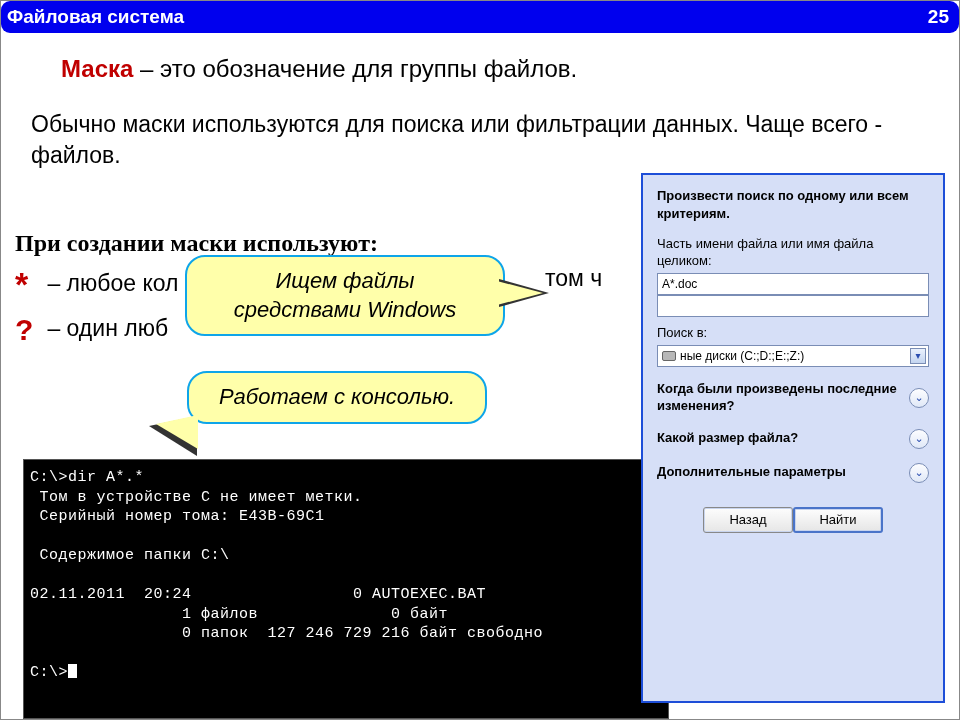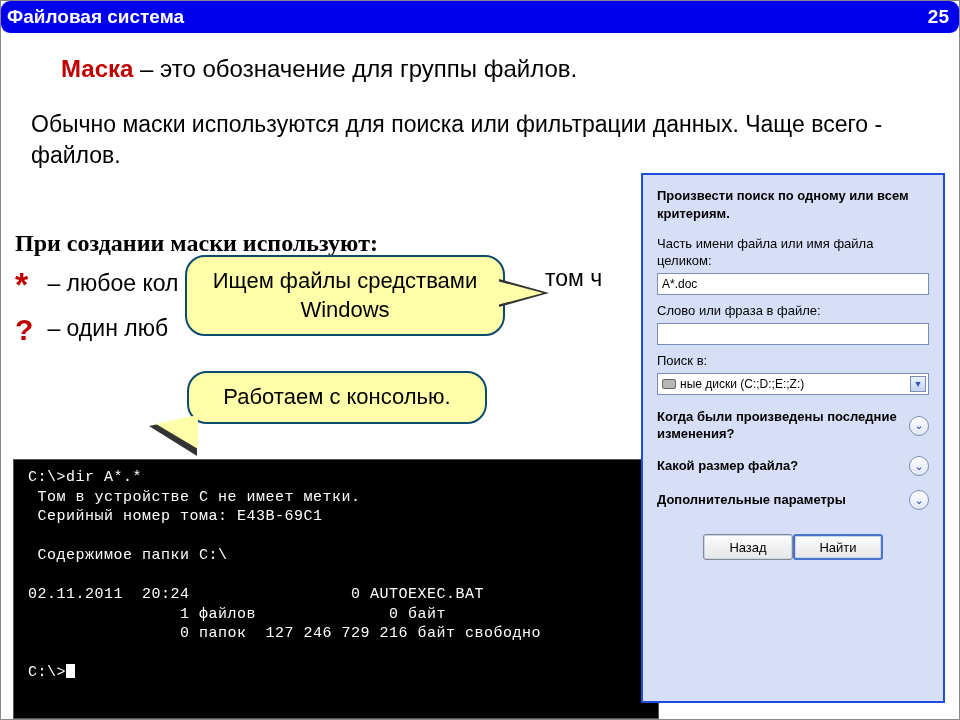--- a/index.html
+++ b/index.html
@@ -30,27 +30,28 @@
   .p1 { position: absolute; top: 76px; left: 30px; right: 20px; font-size: 23px; line-height: 1.35; }
   .sub { position: absolute; top: 190px; left: 14px; font-family: "Times New Roman", serif; font-size: 24px; font-weight: bold; margin-top: 7px; }
   .line-star { position: absolute; top: 232px; left: 14px; font-size: 23px; }
   .line-star .sym { color: #c00000; font-weight: bold; font-size: 34px; vertical-align: middle; display:inline-block; width:26px; }
   .line-star .tail { position:absolute; left: 530px; white-space: nowrap; }
   .line-q { position: absolute; top: 280px; left: 14px; font-size: 23px; }
   .line-q .sym { color: #c00000; font-weight: bold; font-size: 30px; vertical-align: middle; display:inline-block; width:26px;}
   .callout {
     position: absolute;
     background: #ffffaa;
-    border: 2px solid #0c4a6e;
+    border: 2px solid #0ea5e9;
     border-radius: 20px;
     text-align: center;
     font-size: 22px;
     padding: 10px 24px;
     line-height: 1.3;
     z-index: 5;
+    font-style: italic;
   }
   .callout1 { top: 222px; left: 184px; width: 320px; }
   .callout2 { top: 338px; left: 186px; width: 300px; }
   .callout1::after {
     content: "";
     position: absolute;
     right: -46px; top: 22px;
     border-left: 50px solid #333;
     border-top: 14px solid transparent;
     border-bottom: 14px solid transparent;
@@ -76,27 +77,27 @@
     content:"";
     position:absolute;
     left: -33px; bottom: -27px;
     border-right: 42px solid #ffffaa;
     border-top: 9px solid transparent;
     border-bottom: 25px solid transparent;
     z-index:1;
   }
   .console {
     position: absolute;
-    left: 12px; top: 426px;
+    left: 22px; top: 426px;
     width: 646px; height: 260px;
     background: #000;
     color: #fff;
     font-family: "Courier New", monospace;
     font-size: 15px;
-    padding: 8px 14px;
+    padding: 8px 6px;
     white-space: pre;
     line-height: 1.3;
     border: 1px solid #555;
     letter-spacing: 0.5px;
   }
   .search-panel {
     position: absolute;
     right: 14px; top: 140px;
     width: 304px; height: 530px;
     background: #d6dff7;
@@ -212,21 +213,20 @@
 <span>                0 папок  127 246 729 216 байт свободно</span>
 <span></span>
 <span>C:\&gt;</span><span class="cursor-blk"></span></div>
 
   <div class="search-panel">
     <div class="bold">Произвести поиск по одному или всем критериям.</div>
 
     <div class="lbl">Часть имени файла или имя файла целиком:</div>
     <input type="text" value="A*.doc" style="">
 
-    <div class="lbl">Слово или фраза в файле:</div>
     <input type="text" value="" style="">
 
     <div class="lbl">Поиск в:</div>
     <div class="select-box">
       <span class="disk-icon"></span>
       <span class="txt">ные диски (C:;D:;E:;Z:)</span>
       <span class="chev">▾</span>
     </div>
 
     <div class="exp-row">

